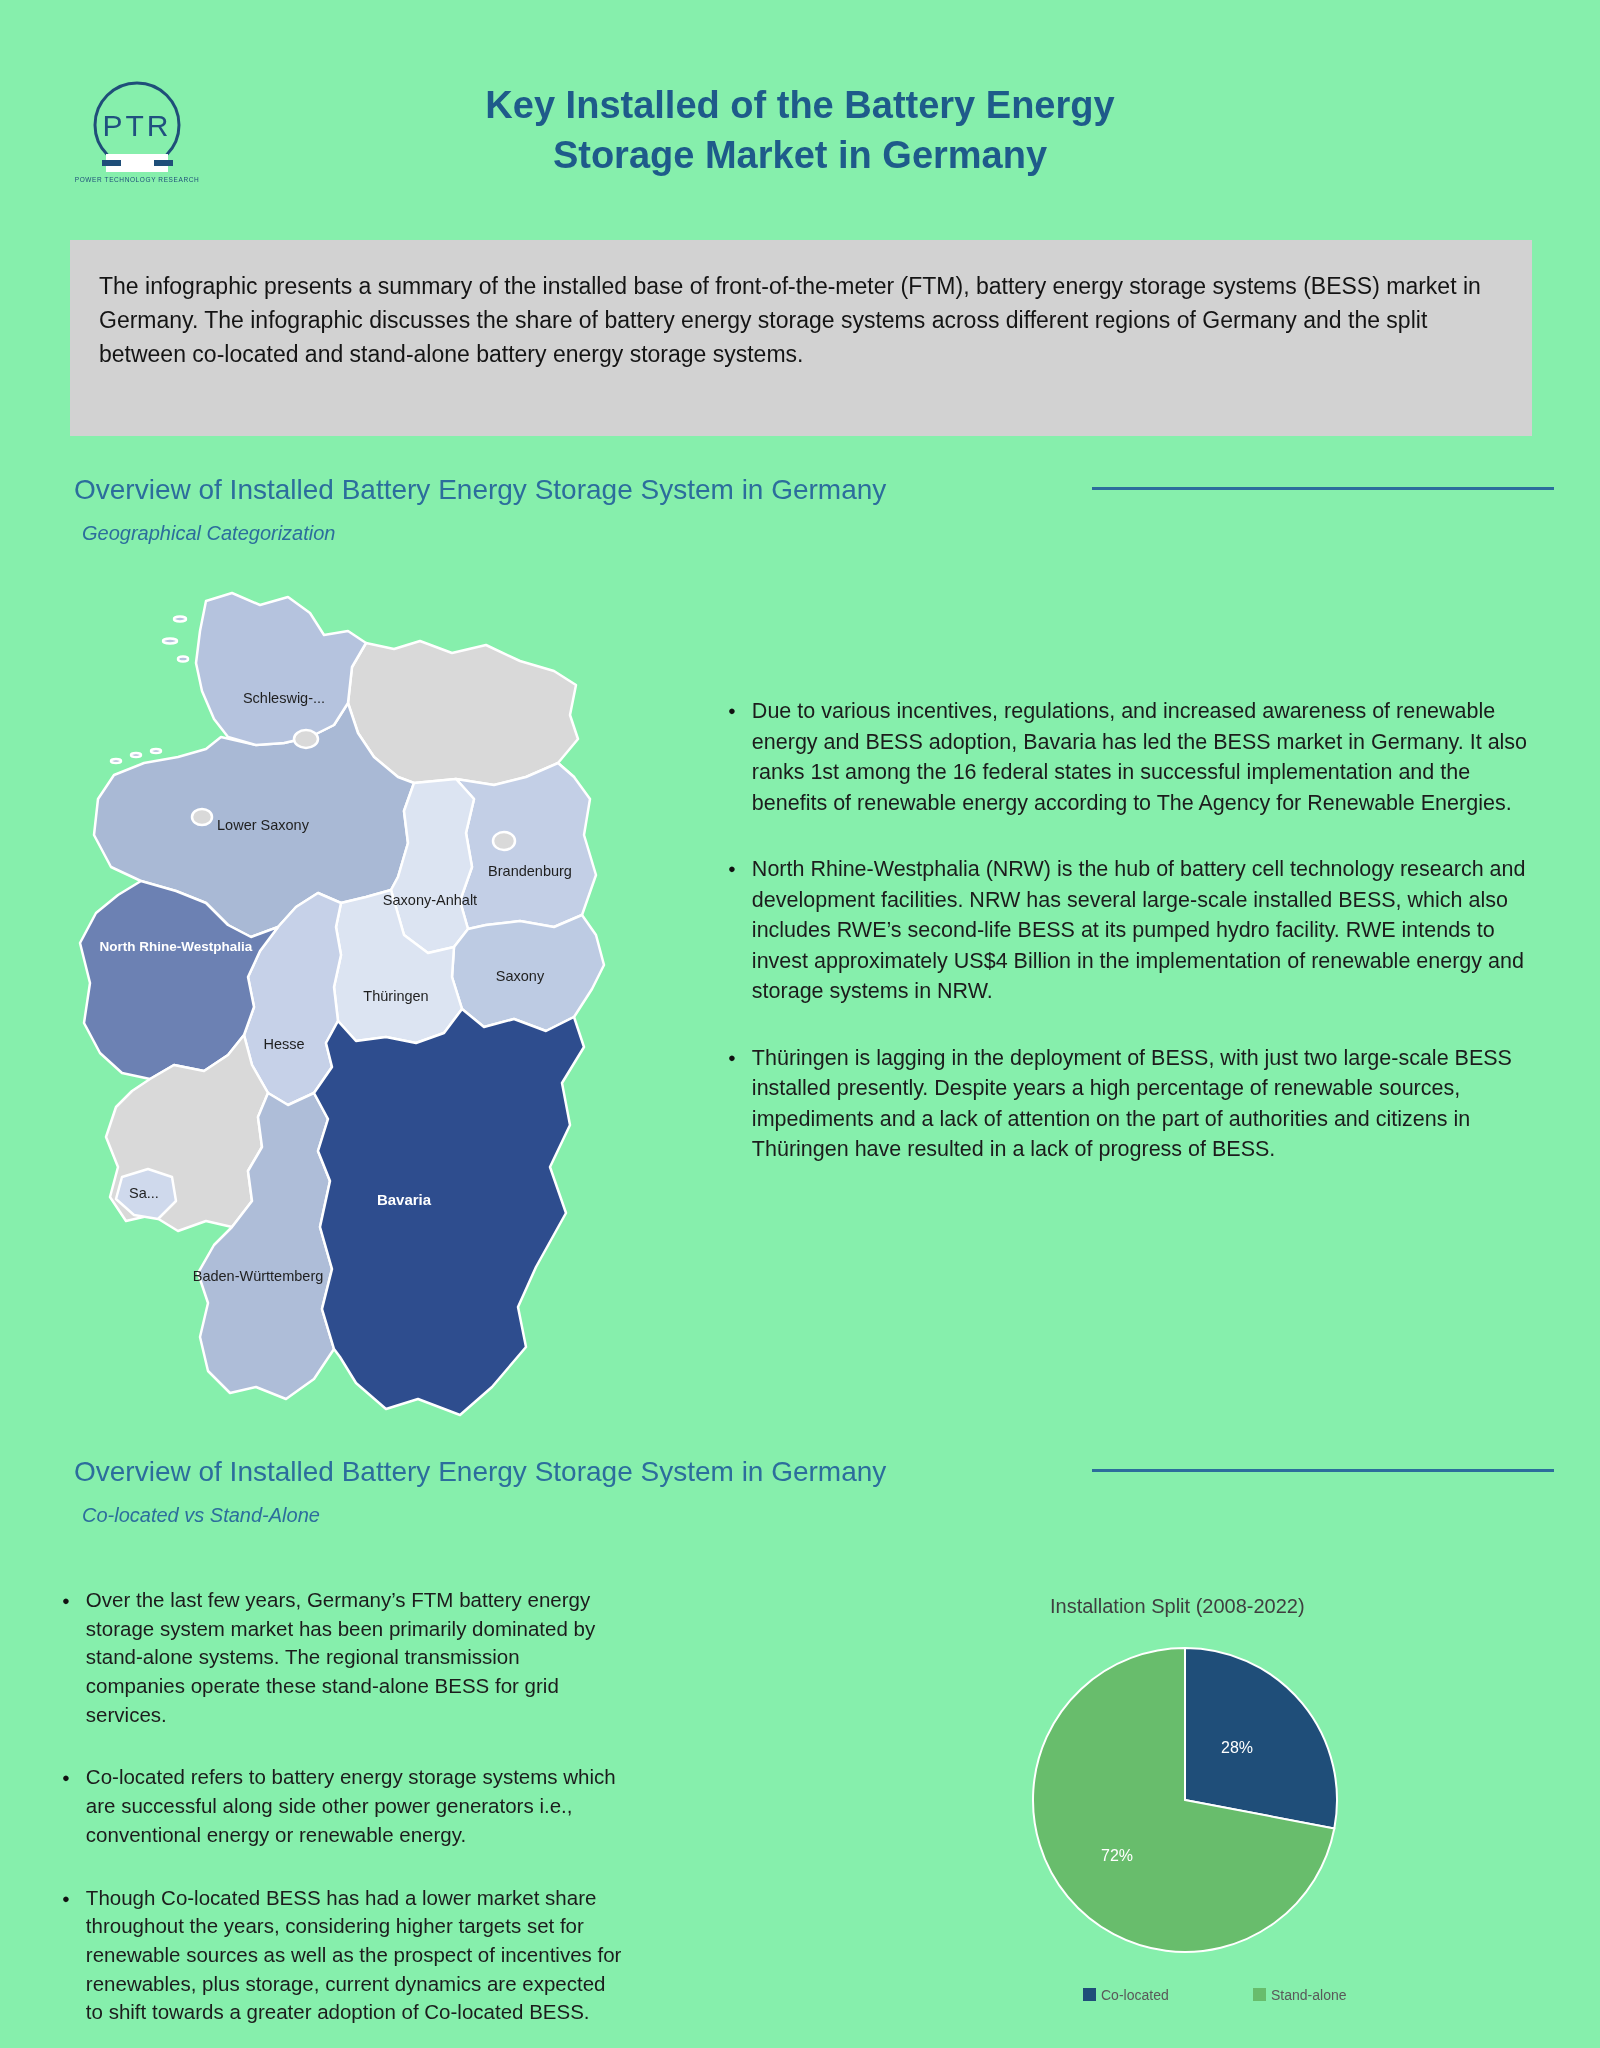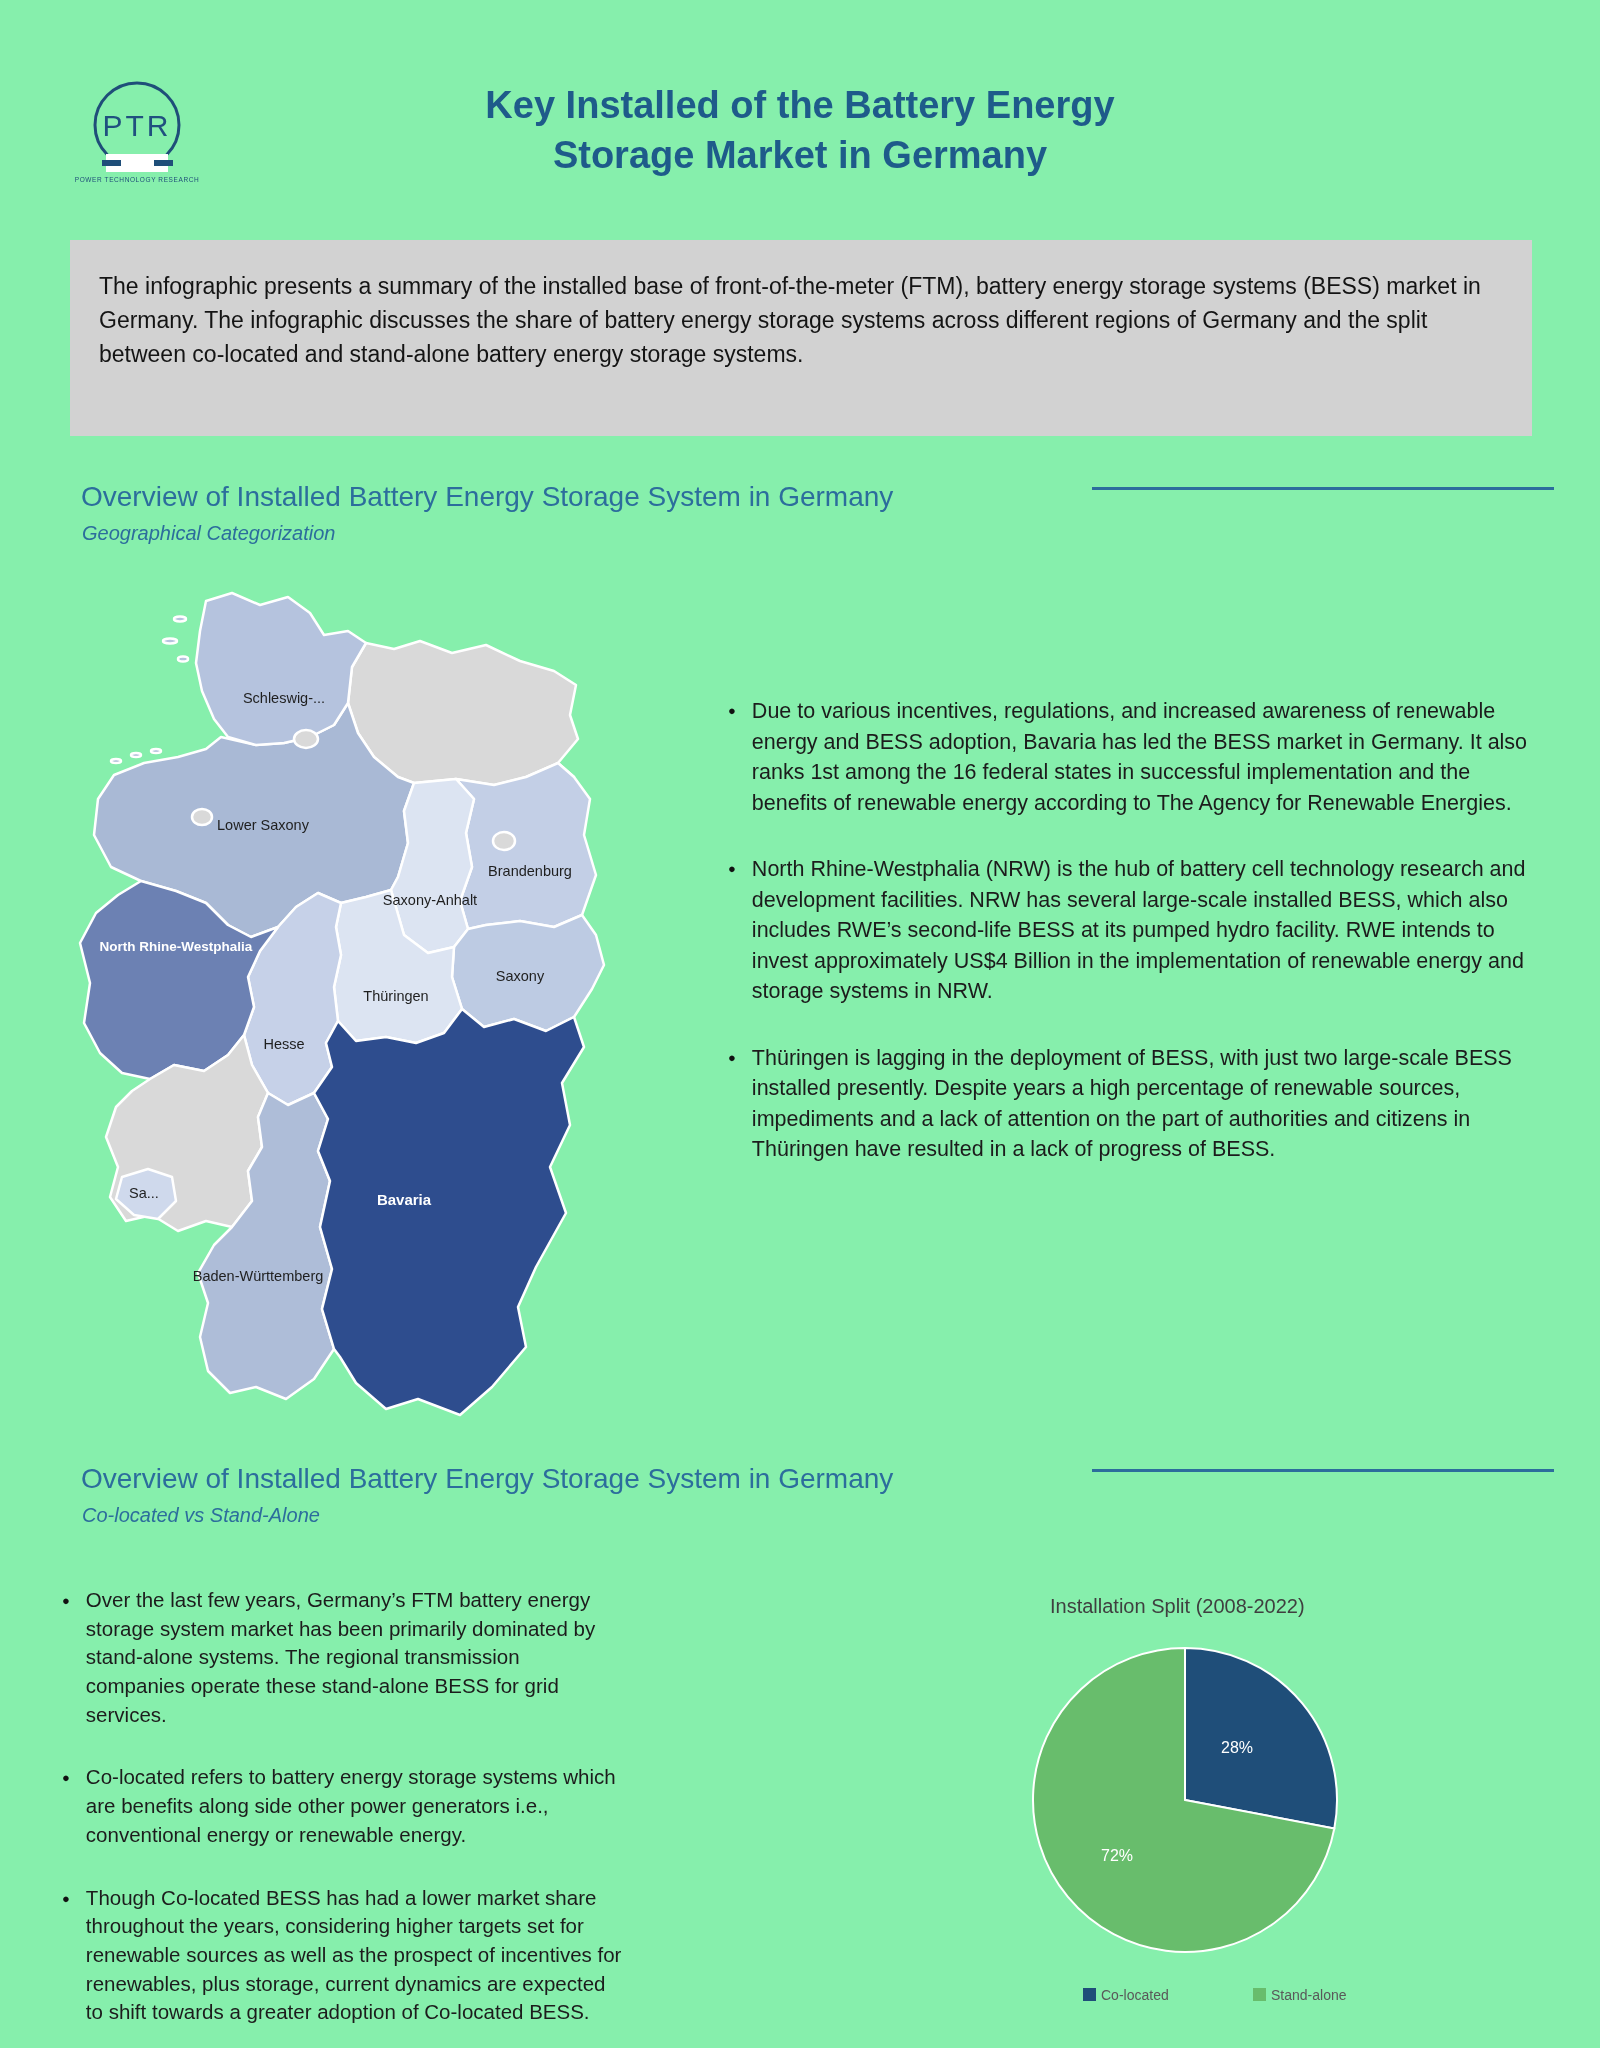--- a/index.html
+++ b/index.html
@@ -13,21 +13,21 @@
     position:absolute;left:300px;top:56px;width:1000px;text-align:center;
     font-size:38px;font-weight:bold;color:#1e5b8a;line-height:1.3;
   }
   
   .summary-box{
     position:absolute;left:70px;top:240px;width:1462px;height:196px;
     background:#d2d2d2;box-sizing:border-box;padding:30px 29px;
   }
   .summary-box p{margin:0;font-size:23px;line-height:1.47;color:#141414;}
   
-  .section-title{position:absolute;left:70px;font-size:28px;font-weight:400;color:#2c6d9c;margin:11px;}
+  .section-title{position:absolute;left:70px;font-size:28px;font-weight:400;color:#2c6d9c;margin:4px;}
   .section-subtitle{position:absolute;left:70px;font-size:20px;font-style:italic;color:#2c6d9c;margin:12px;}
   .section-rule{position:absolute;height:3px;background:#2c6d9c;left:1092px;width:462px;}
   
   .bullets{position:absolute;list-style:none;margin:0;padding:0;}
   .bullets li{display:flex;margin-bottom:36px;}
   .bullets .dot{flex:0 0 auto;font-size:13px;line-height:1;margin:8px 16px 0 0;color:#111;}
   .bullets .txt{flex:1 1 auto;}
   .bullets-geo{left:728px;top:696px;width:800px;font-size:21.5px;line-height:1.42;}
   .bullets-split{left:62px;top:1586px;width:560px;font-size:20.5px;line-height:1.4;}
   .bullets-split li{margin-bottom:34px;}
@@ -133,21 +133,21 @@
   <div class="section-rule" style="top:1469px;"></div>
   <p class="section-subtitle" style="top:1492px;">Co-located vs Stand-Alone</p>
 
   <ul class="bullets bullets-split">
     <li>
         <span class="dot">●</span>
         <span class="txt">Over the last few years, Germany’s FTM battery energy storage system market has been primarily dominated by stand-alone systems. The regional transmission companies operate these stand-alone BESS for grid services.</span>
       </li>
     <li>
         <span class="dot">●</span>
-        <span class="txt">Co-located refers to battery energy storage systems which are benefits along side other power generators i.e., conventional energy or renewable energy.</span>
+        <span class="txt">Co-located refers to battery energy storage systems which are successful along side other power generators i.e., conventional energy or renewable energy.</span>
       </li>
     <li>
         <span class="dot">●</span>
         <span class="txt">Though Co-located BESS has had a lower market share throughout the years, considering higher targets set for renewable sources as well as the prospect of incentives for renewables, plus storage, current dynamics are expected to shift towards a greater adoption of Co-located BESS.</span>
       </li>
   </ul>
 
   <svg class="pie-svg" width="605" height="473" viewBox="0 0 605 473">
     <text class="pie-title" x="55" y="38">Installation Split (2008-2022)</text>
     <g>

